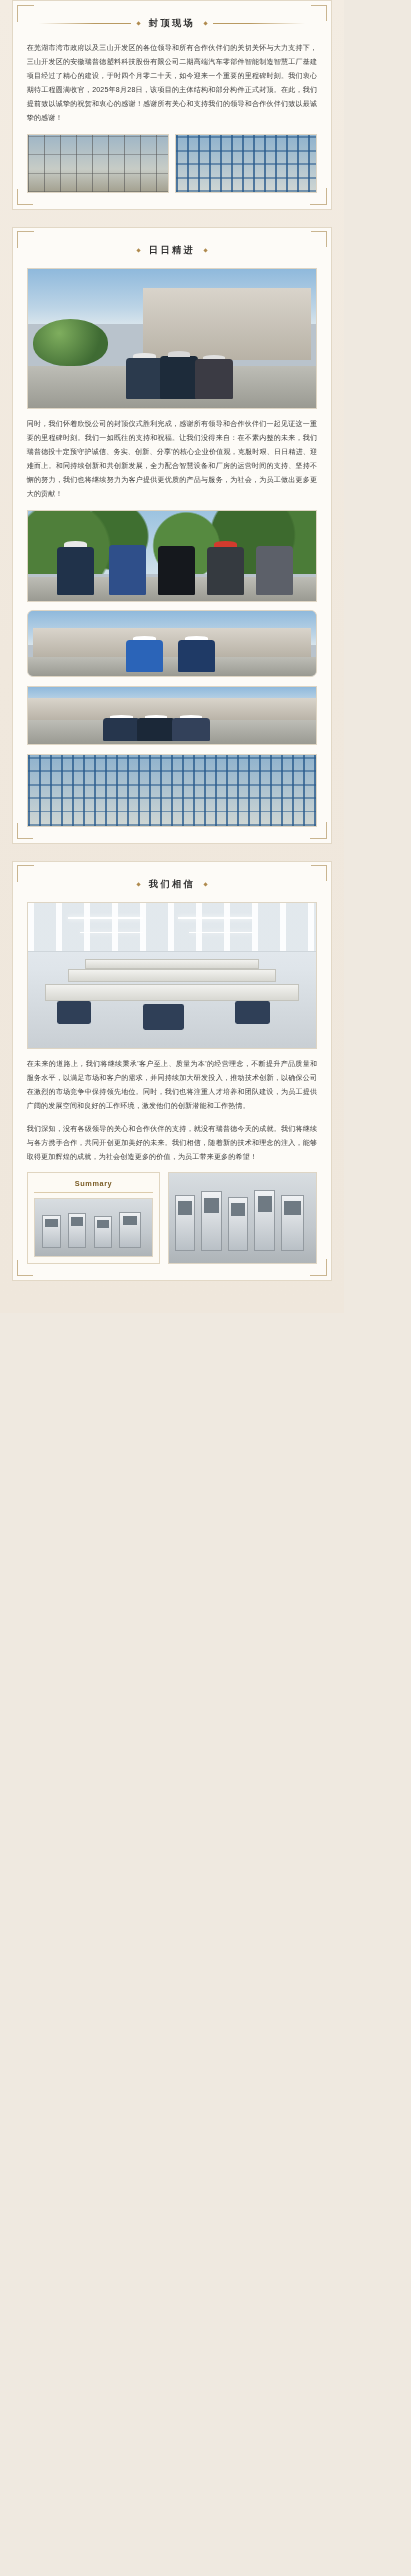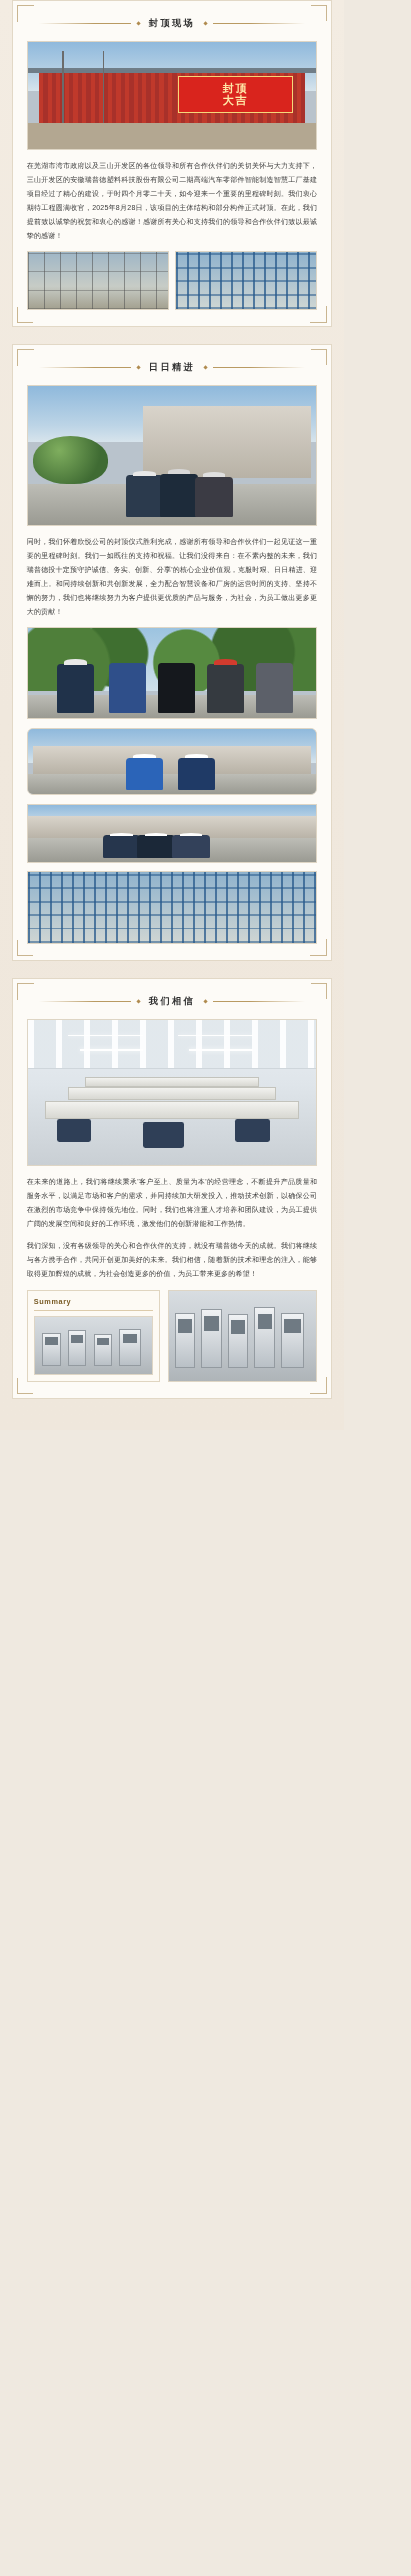--- a/index.html
+++ b/index.html
@@ -116,20 +116,21 @@
   .summary-card {
     flex: 0 0 46%;
     background: #fdfaf4;
     border: 0.6px solid #e0d5c0;
     padding: 6.1px;
     display: flex;
     flex-direction: column;
     gap: 4.9px;
   }
   .summary-head {
+    text-align: center;
     font-size: 7.3px;
     font-weight: bold;
     color: #7a5c26;
     letter-spacing: 0.6px;
     border-bottom: 0.6px solid #dccbab;
     padding-bottom: 3.7px;
   }
 
   
   .ph { position: relative; background: #b9c3cc; }
@@ -242,35 +243,20 @@
     <span class="section-corner-bl"></span>
 
     <div class="title-wrap">
       <span class="title-rule"></span>
       <span class="title-dot"></span>
       <span class="section-title">封顶现场</span>
       <span class="title-dot"></span>
       <span class="title-rule right"></span>
     </div>
 
-    <div class="photo ph p1" style="height:109px;">
-      <div class="sky"></div>
-      <div class="roofline"></div>
-      <div class="facade"></div>
-      <div class="pole" style="left:12%"></div>
-      <div class="pole" style="left:26%"></div>
-      <div class="banner">
-        <span>
-          <span>封顶</span><br>
-          <span>大吉</span>
-        </span>
-      </div>
-      <div class="ground"></div>
-      <div class="noise"></div>
-    </div>
 
     <p class="body-text">在芜湖市湾市政府以及三山开发区的各位领导和所有合作伙伴们的关切关怀与大力支持下，三山开发区的安徽瑞普德塑料科技股份有限公司二期高端汽车零部件智能制造智慧工厂基建项目经过了精心的建设，于时四个月零二十天，如今迎来一个重要的里程碑时刻。我们衷心期待工程圆满收官，2025年8月28日，该项目的主体结构和部分构件正式封顶。在此，我们提前致以诚挚的祝贺和衷心的感谢！感谢所有关心和支持我们的领导和合作伙伴们致以最诚挚的感谢！</p>
 
     <div class="row2">
       <div class="photo ph" style="height:59px; width:50%;">
         <div class="steel"></div>
         <div class="noise"></div>
       </div>
       <div class="photo ph" style="height:59px; width:50%;">
         <div class="scaffold"></div>

